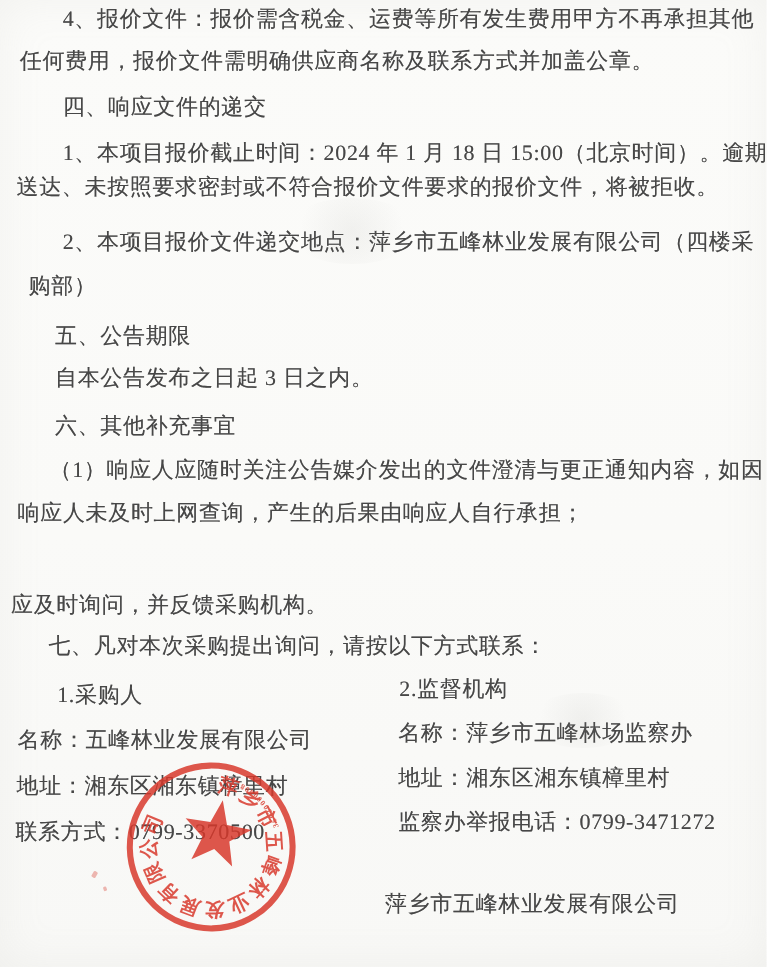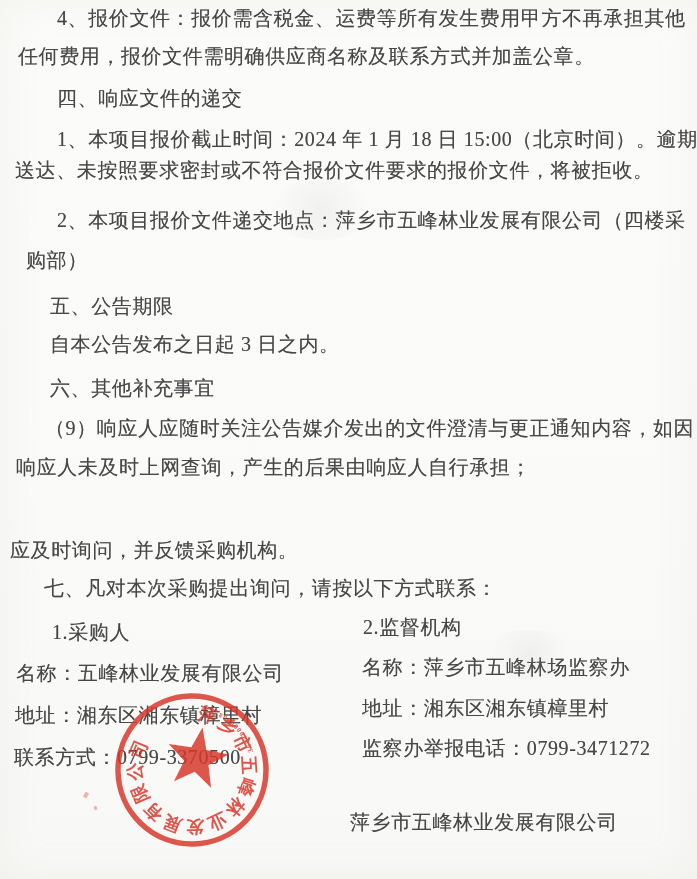--- a/index.html
+++ b/index.html
@@ -61,21 +61,21 @@
   <div class="ln" style="left:57px;  top:8px;">4、报价文件：报价需含税金、运费等所有发生费用甲方不再承担其他</div>
   <div class="ln" style="left:18px;  top:46px;">任何费用，报价文件需明确供应商名称及联系方式并加盖公章。</div>
   <div class="ln" style="left:57px;  top:88px;">四、响应文件的递交</div>
   <div class="ln" style="left:57px;  top:129px;">1、本项目报价截止时间：2024 年 1 月 18 日 15:00（北京时间）。逾期</div>
   <div class="ln" style="left:15px;  top:160px;">送达、未按照要求密封或不符合报价文件要求的报价文件，将被拒收。</div>
   <div class="ln" style="left:57px;  top:210px;">2、本项目报价文件递交地点：萍乡市五峰林业发展有限公司（四楼采</div>
   <div class="ln" style="left:26px;  top:250px;">购部）</div>
   <div class="ln" style="left:50px;  top:296px;">五、公告期限</div>
   <div class="ln" style="left:50px;  top:334px;">自本公告发布之日起 3 日之内。</div>
   <div class="ln" style="left:50px;  top:378px;">六、其他补充事宜</div>
-  <div class="ln" style="left:45px;  top:418px;">（9）响应人应随时关注公告媒介发出的文件澄清与更正通知内容，如因</div>
+  <div class="ln" style="left:45px;  top:418px;">（1）响应人应随时关注公告媒介发出的文件澄清与更正通知内容，如因</div>
   <div class="ln" style="left:16px;  top:457px;">响应人未及时上网查询，产生的后果由响应人自行承担；</div>
   <div class="ln" style="left:10px;  top:540px;">应及时询问，并反馈采购机构。</div>
   <div class="ln" style="left:44px;  top:578px;">七、凡对本次采购提出询问，请按以下方式联系：</div>
 
   <div>
     <div class="ln" style="left:52px; top:622px;">1.采购人</div>
     <div class="ln" style="left:16px; top:663px;">名称：五峰林业发展有限公司</div>
     <div class="ln" style="left:15px; top:705px;">地址：湘东区湘东镇樟里村</div>
     <div class="ln" style="left:14px; top:747px;">联系方式：0799-3370500</div>
   </div>

